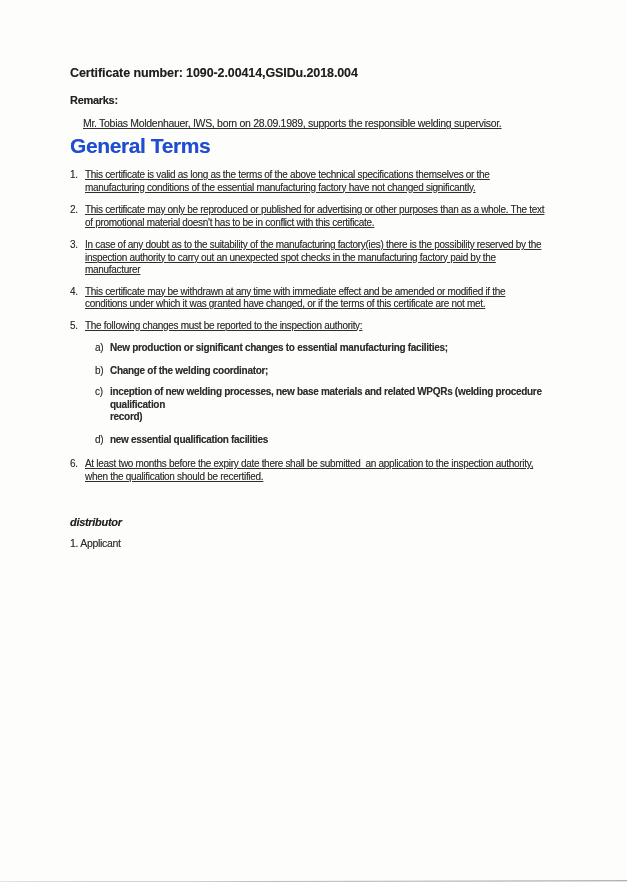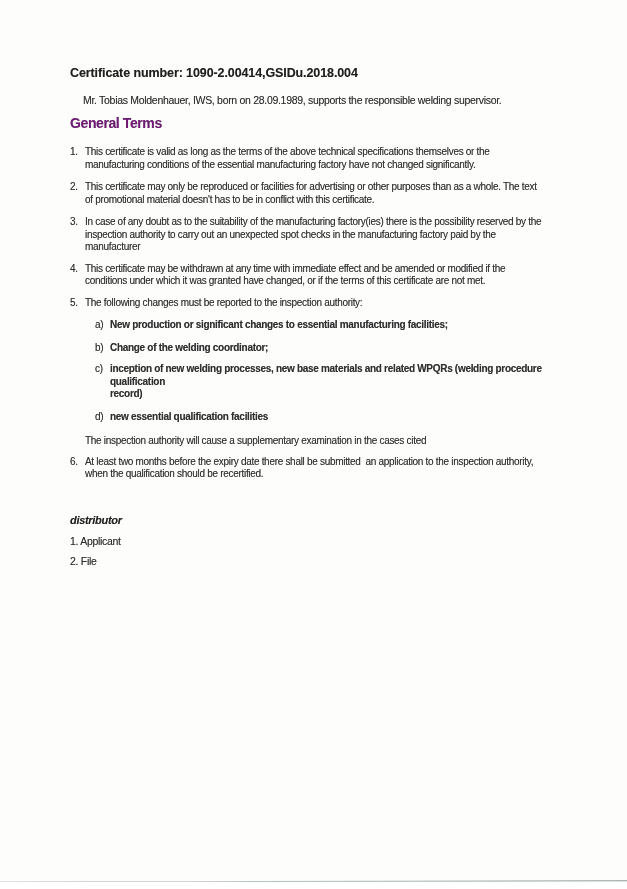--- a/index.html
+++ b/index.html
@@ -37,35 +37,36 @@
     font-size: 11px;
     line-height: 13px;
     color: #222;
     margin: 0 0 10px 0;
   }
   .remarks-text {
     font-size: 10.5px;
     line-height: 13px;
     padding-left: 13px;
     margin: 0 0 6px 0;
+    text-decoration: underline;
   }
   .gt-heading {
     font-weight: bold;
-    font-size: 14px;
+    font-size: 21px;
     line-height: 20px;
-    color: #701a75;
+    color: #1d4ed8;
     letter-spacing: -0.4px;
     margin: 0 0 13px 0;
   }
   .term {
     display: flex;
     margin: 0 0 10px 0;
   }
   .term .num { flex: none; width: 15px; }
-  .term .txt { flex: 1; white-space: pre-wrap; }
+  .term .txt { flex: 1; white-space: pre-wrap; text-decoration: underline; }
   .term.tight { margin-bottom: 9px; }
   .term.last { margin-bottom: 0; }
   .sub {
     display: flex;
     margin: 0 0 10px 25px;
   }
   .sub .num { flex: none; width: 15px; }
   .sub .txt { flex: 1; white-space: pre-wrap; font-weight: bold; }
   .sub.tight { margin-bottom: 9px; }
   .sub.wide { margin-bottom: 12px; }
@@ -77,21 +78,20 @@
     font-weight: bold;
     font-size: 11px;
     line-height: 13px;
     color: #222;
     margin: 33px 0 8px 0;
     font-style: italic;
   }
   .dist-entry {
     font-size: 10.5px;
     line-height: 12px;
-    margin-top: 8px;
   }
   .page-edge-line {
     position: absolute;
     left: 0; top: 881px;
     width: 100%; height: 1px;
     background: linear-gradient(90deg, #8f9a99 0%, #c2cac9 30%, #a8b2b0 65%, #8f9a99 100%);
     transform: rotate(-0.12deg);
   }
   .below-edge {
     position: absolute;
@@ -100,33 +100,34 @@
   }
 </style>
 </head>
 <body>
 
 <div class="sheet">
   <div class="content">
 
     <div class="cert-number">Certificate number: 1090-2.00414,GSIDu.2018.004</div>
 
+    <div class="remarks-label">Remarks:</div>
     <div class="remarks-text">Mr. Tobias Moldenhauer, IWS, born on 28.09.1989, supports the responsible welding supervisor.</div>
 
     <div class="gt-heading">General Terms</div>
 
     <div class="term">
       <span class="num">1.</span>
       <span class="txt">This certificate is valid as long as the terms of the above technical specifications themselves or the
 manufacturing conditions of the essential manufacturing factory have not changed significantly.</span>
     </div>
 
     <div class="term">
       <span class="num">2.</span>
-      <span class="txt">This certificate may only be reproduced or facilities for advertising or other purposes than as a whole. The text
+      <span class="txt">This certificate may only be reproduced or published for advertising or other purposes than as a whole. The text
 of promotional material doesn't has to be in conflict with this certificate.</span>
     </div>
 
     <div class="term tight">
       <span class="num">3.</span>
       <span class="txt">In case of any doubt as to the suitability of the manufacturing factory(ies) there is the possibility reserved by the
 inspection authority to carry out an unexpected spot checks in the manufacturing factory paid by the
 manufacturer</span>
     </div>
 
@@ -155,29 +156,27 @@
       <span class="num">c)</span>
       <span class="txt">inception of new welding processes, new base materials and related WPQRs (welding procedure qualification
 record)</span>
     </div>
 
     <div class="sub wide">
       <span class="num">d)</span>
       <span class="txt">new essential qualification facilities</span>
     </div>
 
-    <div class="note">The inspection authority will cause a supplementary examination in the cases cited</div>
 
     <div class="term last">
       <span class="num">6.</span>
       <span class="txt">At least two months before the expiry date there shall be submitted  an application to the inspection authority,
 when the qualification should be recertified.</span>
     </div>
 
     <div class="dist-heading">distributor</div>
     <div class="dist-entry">1. Applicant</div>
-    <div class="dist-entry">2. File</div>
 
   </div>
 
   <div class="page-edge-line"></div>
   <div class="below-edge"></div>
 </div>
 
 </body></html>

